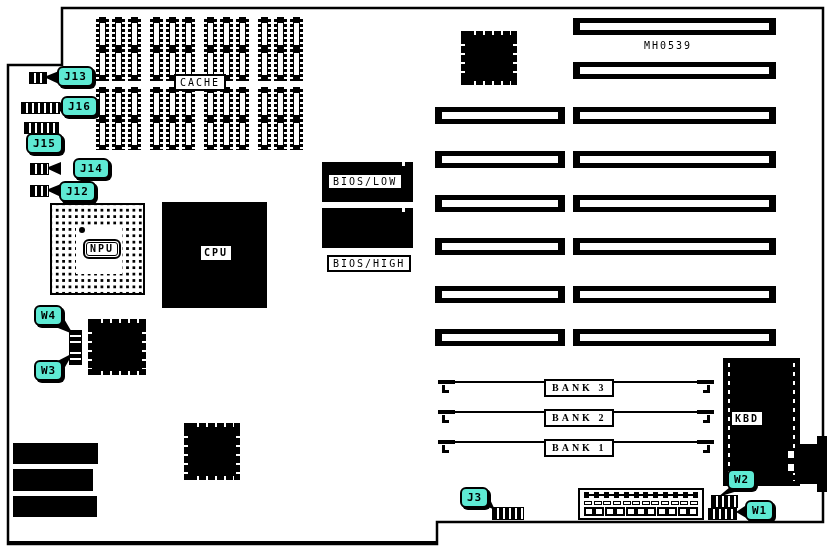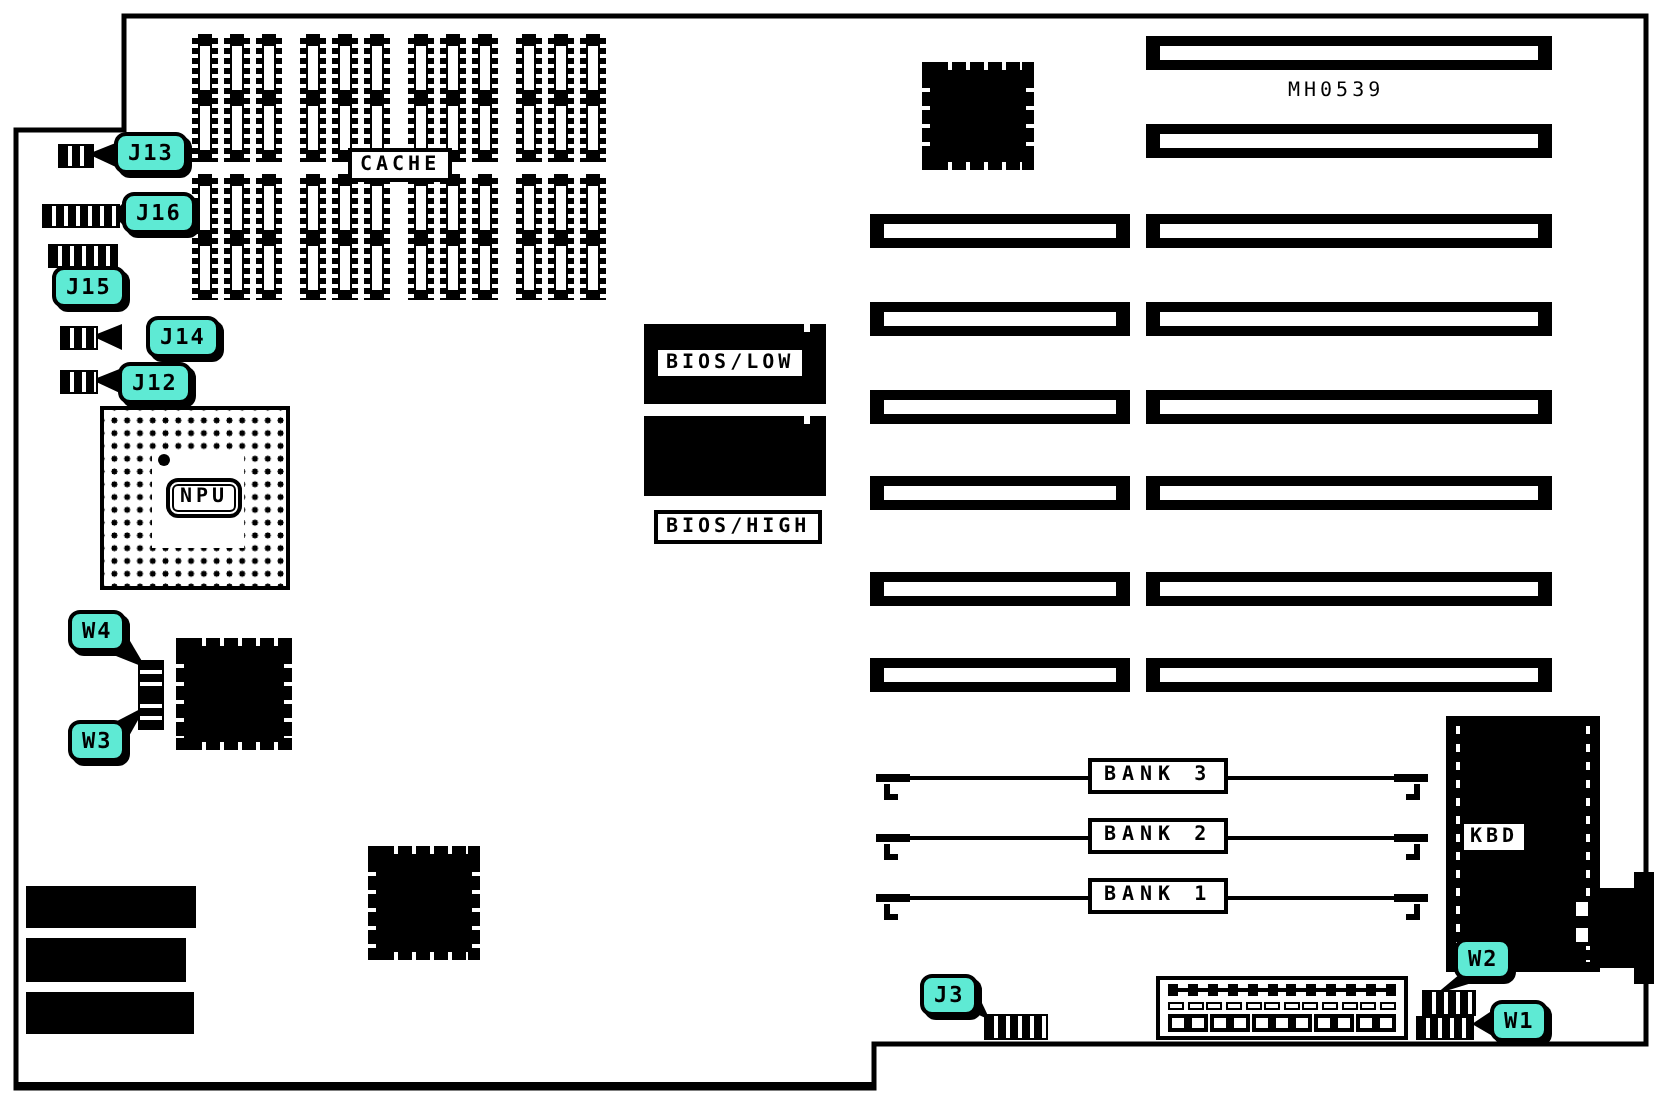--- a/index.html
+++ b/index.html
@@ -18,21 +18,21 @@
   .cache-group{display:flex;gap:3px;height:100%;}
   .dip{width:13px;height:100%;background-color:#000;
        background-image:
          repeating-linear-gradient(180deg,#fff 0 2px,rgba(0,0,0,0) 2px 5px),
          repeating-linear-gradient(180deg,#fff 0 2px,rgba(0,0,0,0) 2px 5px),
          linear-gradient(#fff,#fff),linear-gradient(#fff,#fff);
        background-size:3px 100%,3px 100%,5px 22px,5px 22px;
        background-position:0 0,100% 0,4px 6px,4px 36px;
        background-repeat:repeat-y,repeat-y,no-repeat,no-repeat;}
   .boxlabel{position:absolute;background:#fff;border:2px solid #000;
-            font-size:10px;font-weight:bold;letter-spacing:2px;line-height:13px;
+            font-size:10px;font-weight:normal;letter-spacing:2px;line-height:13px;
             padding:0 4px;white-space:nowrap;z-index:3;}
 
   
   .qfp{position:absolute;z-index:1;}
   .qfp .body{position:absolute;inset:4px;background:#000;}
   .qfp i{position:absolute;}
   .qfp .pt{top:4px;left:10px;right:10px;height:4px;background:repeating-linear-gradient(90deg,rgba(0,0,0,0) 0 7px,#fff 7px 9px);}
   .qfp .pb{bottom:4px;left:10px;right:10px;height:4px;background:repeating-linear-gradient(90deg,rgba(0,0,0,0) 0 7px,#fff 7px 9px);}
   .qfp .pl{left:4px;top:10px;bottom:10px;width:4px;background:repeating-linear-gradient(180deg,rgba(0,0,0,0) 0 7px,#fff 7px 9px);}
   .qfp .pr{right:4px;top:10px;bottom:10px;width:4px;background:repeating-linear-gradient(180deg,rgba(0,0,0,0) 0 7px,#fff 7px 9px);}
@@ -50,21 +50,21 @@
   
   .cpu{background:#000;z-index:1;}
   .cpu .lbl{position:absolute;left:39px;top:44px;background:#fff;padding:1px 3px;
             font-size:10px;font-weight:bold;letter-spacing:2px;line-height:12px;}
 
   
   .bios{position:absolute;background:#000;z-index:1;}
   .bios::after{content:"";position:absolute;top:0;right:8px;width:3px;height:4px;background:#fff;}
 
   
-  .simm{position:absolute;display:flex;align-items:center;z-index:1;}
+  .simm{position:absolute;display:flex;align-items:flex-start;z-index:1;font-family:Liberation Serif, serif;}
   .cap{width:13px;border:2px solid #000;background:#fff;position:relative;}
   .cap::after{content:"";position:absolute;left:2px;top:3px;width:4px;height:5px;border-left:3px solid #000;border-bottom:3px solid #000;}
   .cap.r{transform:scaleX(-1);}
   .comb{flex:1;background:#000;margin:1px 0;position:relative;border:1px solid #000;}
   .comb::before{content:"";position:absolute;left:3px;right:3px;top:2px;height:6px;
                 background:repeating-linear-gradient(90deg,#fff 0 1.5px,rgba(0,0,0,0) 1.5px 5px);}
   .bank-label{position:absolute;left:106px;top:-1px;background:#fff;border:2px solid #000;
               font-size:10px;font-weight:bold;letter-spacing:3px;line-height:14px;padding:0 6px;z-index:3;}
 
   
@@ -172,20 +172,23 @@
   </div>
 
   <div class="abs npu" style="left:50px;top:203px;width:91px;height:88px;">
     <div class="well"></div>
     <div class="pin1"></div>
     <div class="npu-label">
         <span>NPU</span>
       </div>
   </div>
 
+  <div class="abs cpu" style="left:162px;top:202px;width:105px;height:106px;">
+    <div class="lbl">CPU</div>
+  </div>
 
   <div class="bios" style="left:322px;top:162px;width:91px;height:40px;"></div>
   <div class="boxlabel" style="left:327px;top:173px;">BIOS/LOW</div>
   <div class="bios" style="left:322px;top:208px;width:91px;height:40px;"></div>
   <div class="boxlabel" style="left:327px;top:219px;margin-top:36px;">BIOS/HIGH</div>
 
   <div class="qfp" style="left:457px;top:27px;width:64px;height:62px;">
     <div class="body"></div>
       <i class="pt"></i>
       <i class="pb"></i>

